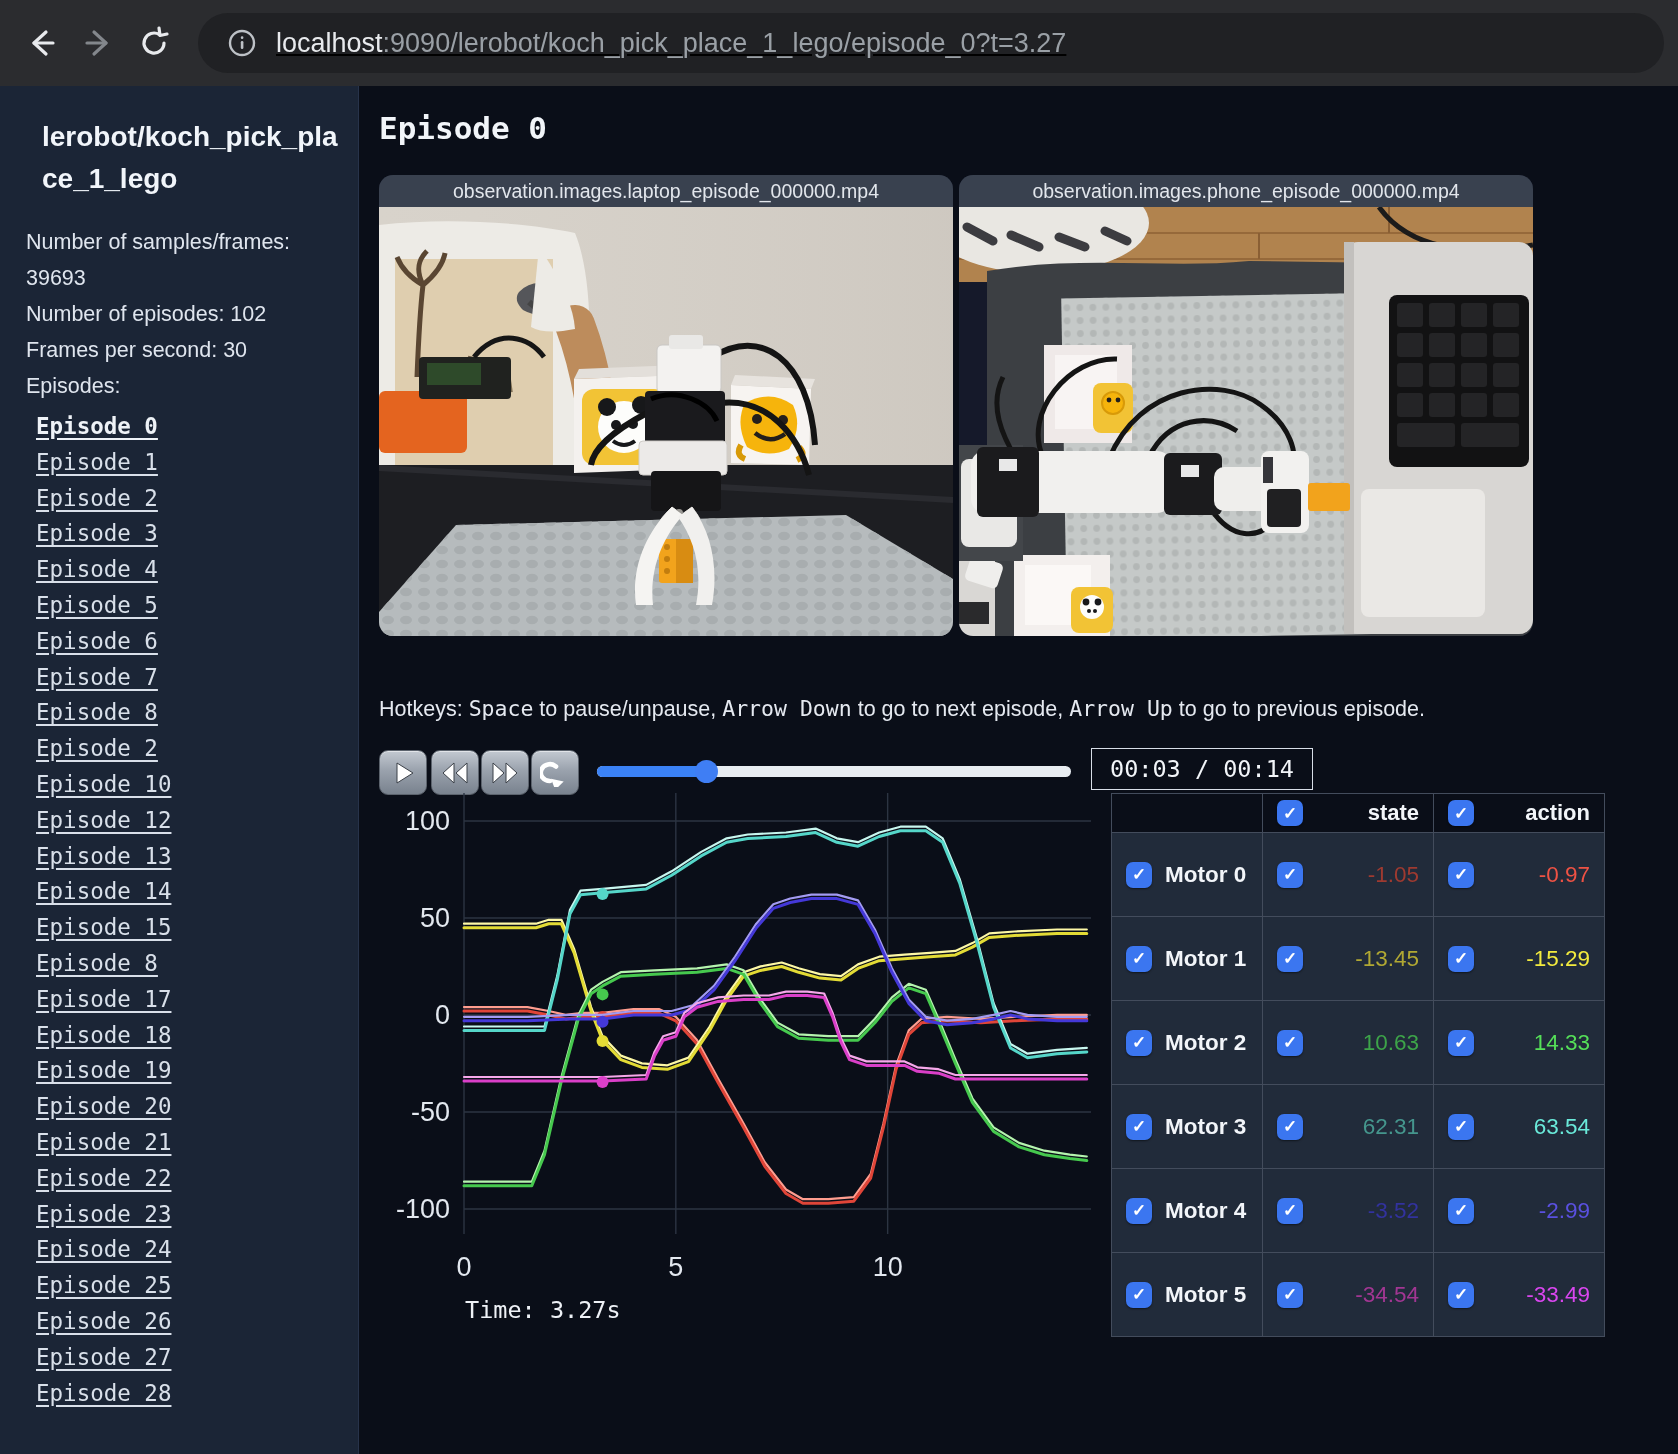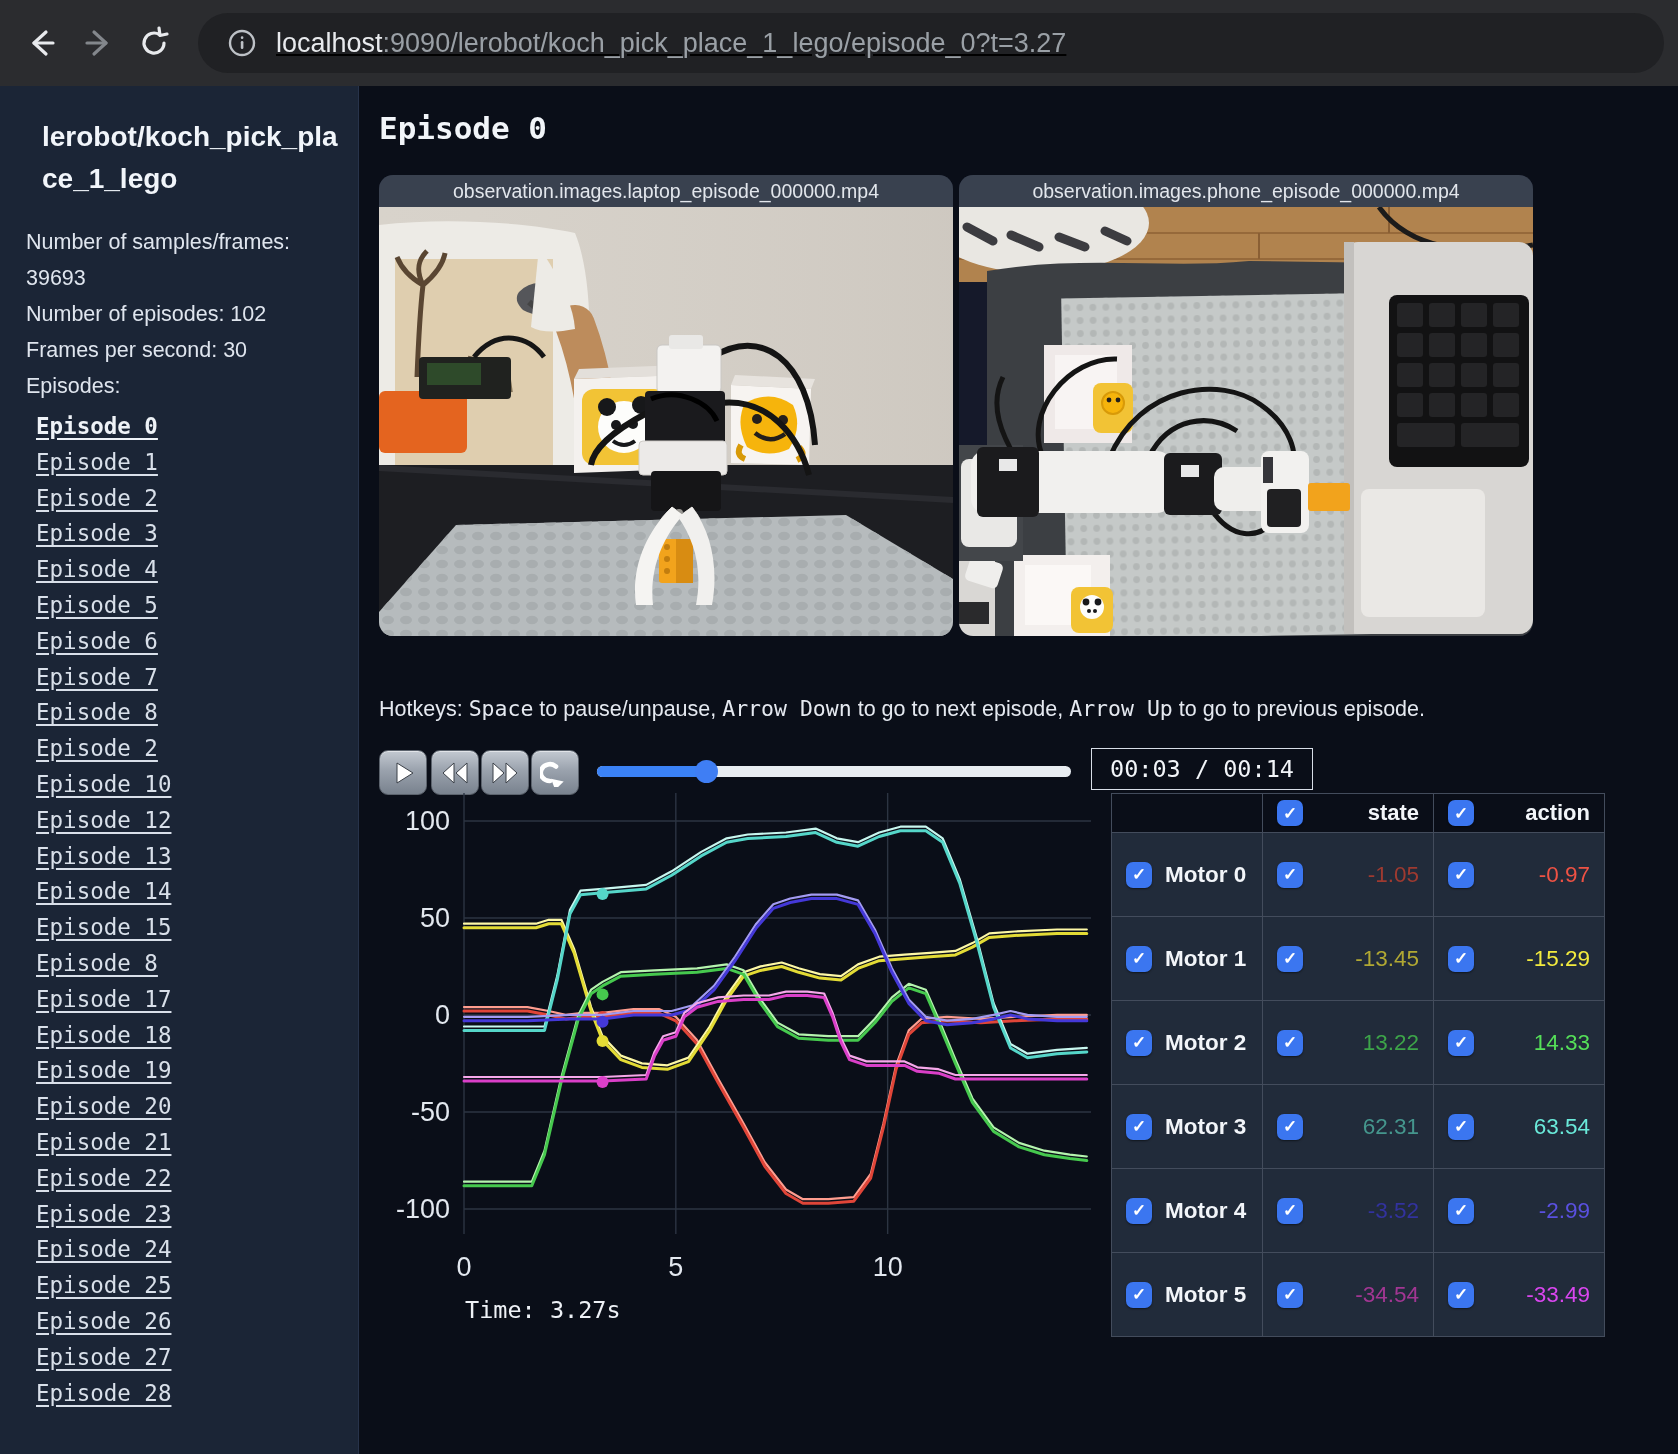--- a/index.html
+++ b/index.html
@@ -474,21 +474,21 @@
           <td class="name-cell">
             <div class="cellflex">
               <div class="chk">✓</div>
               <span class="motor-name">Motor 2</span>
             </div>
           </td>
           <td class="val-cell state">
             <div class="cellflex">
               <div class="chk">✓</div>
               <div class="spacer"></div>
-              <span class="val" style="color: rgb(61, 164, 73);">13.22</span>
+              <span class="val" style="color: rgb(61, 164, 73);">10.63</span>
             </div>
           </td>
           <td class="val-cell action">
             <div class="cellflex">
               <div class="chk">✓</div>
               <div class="spacer"></div>
               <span class="val" style="color: rgb(85, 223, 88);">14.33</span>
             </div>
           </td>
         </tr>

